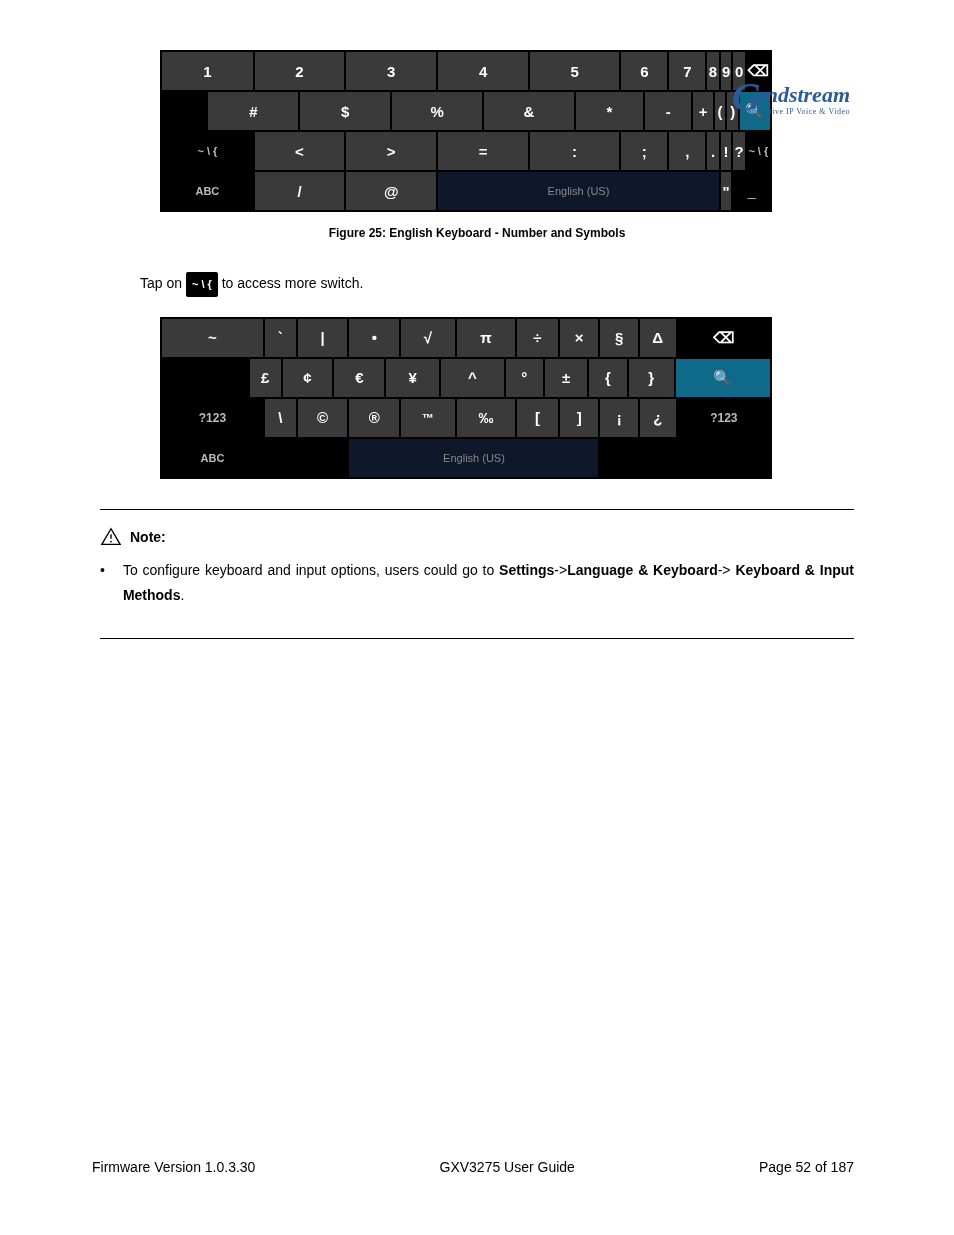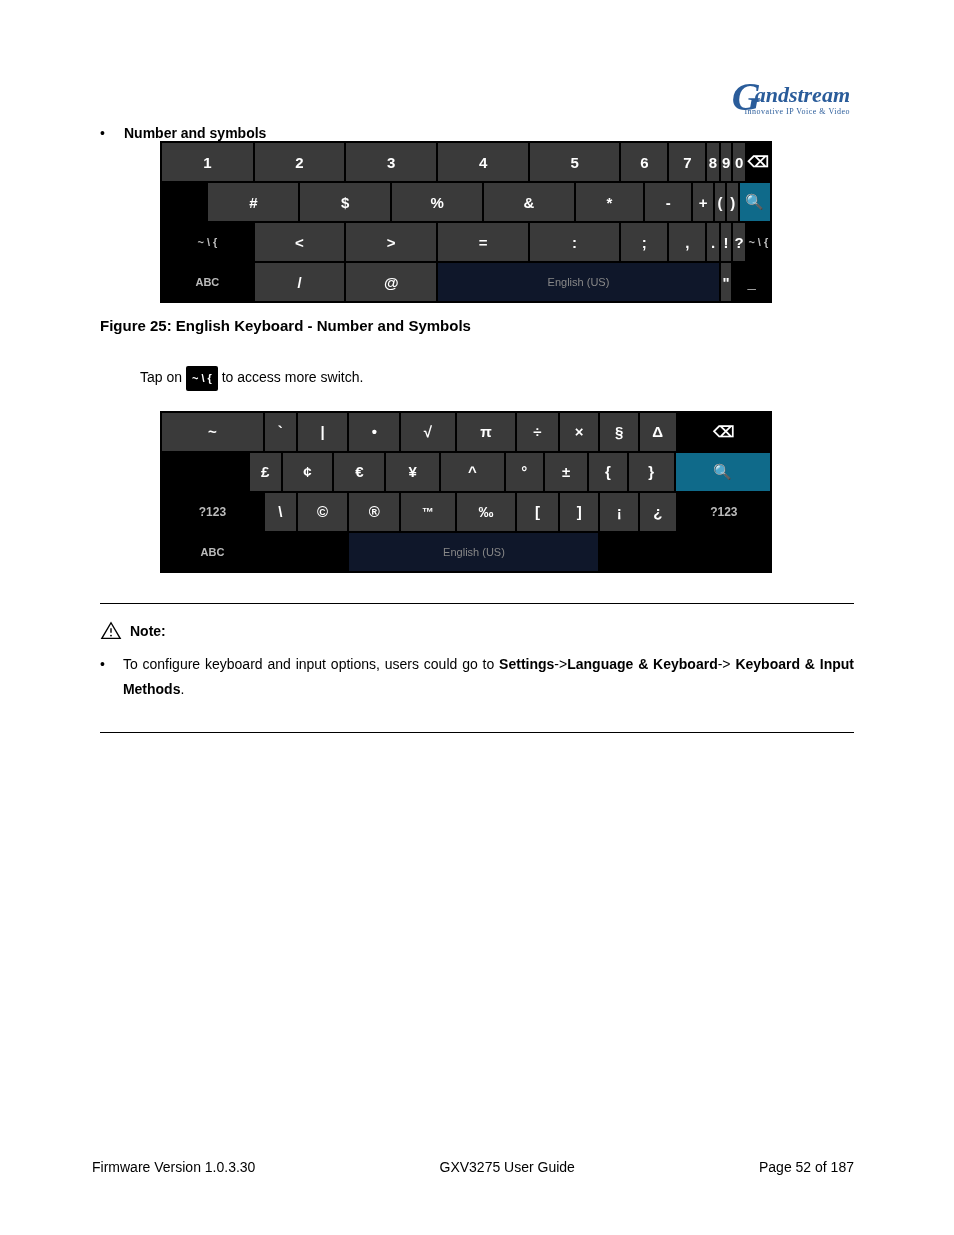--- a/index.html
+++ b/index.html
@@ -96,23 +96,23 @@
     height: 36px;
     font-size: 15px;
     font-weight: bold;
   }
   .kbd .dark { background: #000; color:#bbb; font-size:11px; }
   .kbd .dark2 { background: #000; color:#fff; }
   .kbd .teal { background: #0f6a8a; }
   .kbd .space { background: #0f172a; color:#888; font-size:11px; font-weight:normal; }
   .kbd .sm { font-size: 12px; }
   .caption {
-    text-align: left;
-    font-weight: bold;
-    font-size: 15px;
+    text-align: center;
+    font-weight: bold;
+    font-size: 12px;
     margin: 14px 0 30px 0;
   }
   .hr { border: none; border-top: 1px solid #000; margin: 30px 0 16px 0; }
   .note-h {
     display:flex;
     align-items:center;
     gap:8px;
     margin-bottom: 10px;
   }
   .note-list {
@@ -144,24 +144,20 @@
 </head>
 <body>
 
 <div class="page">
 
   <div class="logo">
     <div class="logo-main"><span class="logo-g">G</span><span>andstream</span></div>
     <div class="logo-sub">Innovative IP Voice &amp; Video</div>
   </div>
 
-  <div class="section-heading bullet">
-    <span class="bullet-dot"></span>
-    <span class="bold">Number and symbols</span>
-  </div>
 
 
   <div class="kbd-wrap">
     <table class="kbd">
       <colgroup>
         <col style="width:8.5%">
           <col style="width:8.5%">
           <col style="width:8.5%">
           <col style="width:8.5%">
           <col style="width:8.5%">

